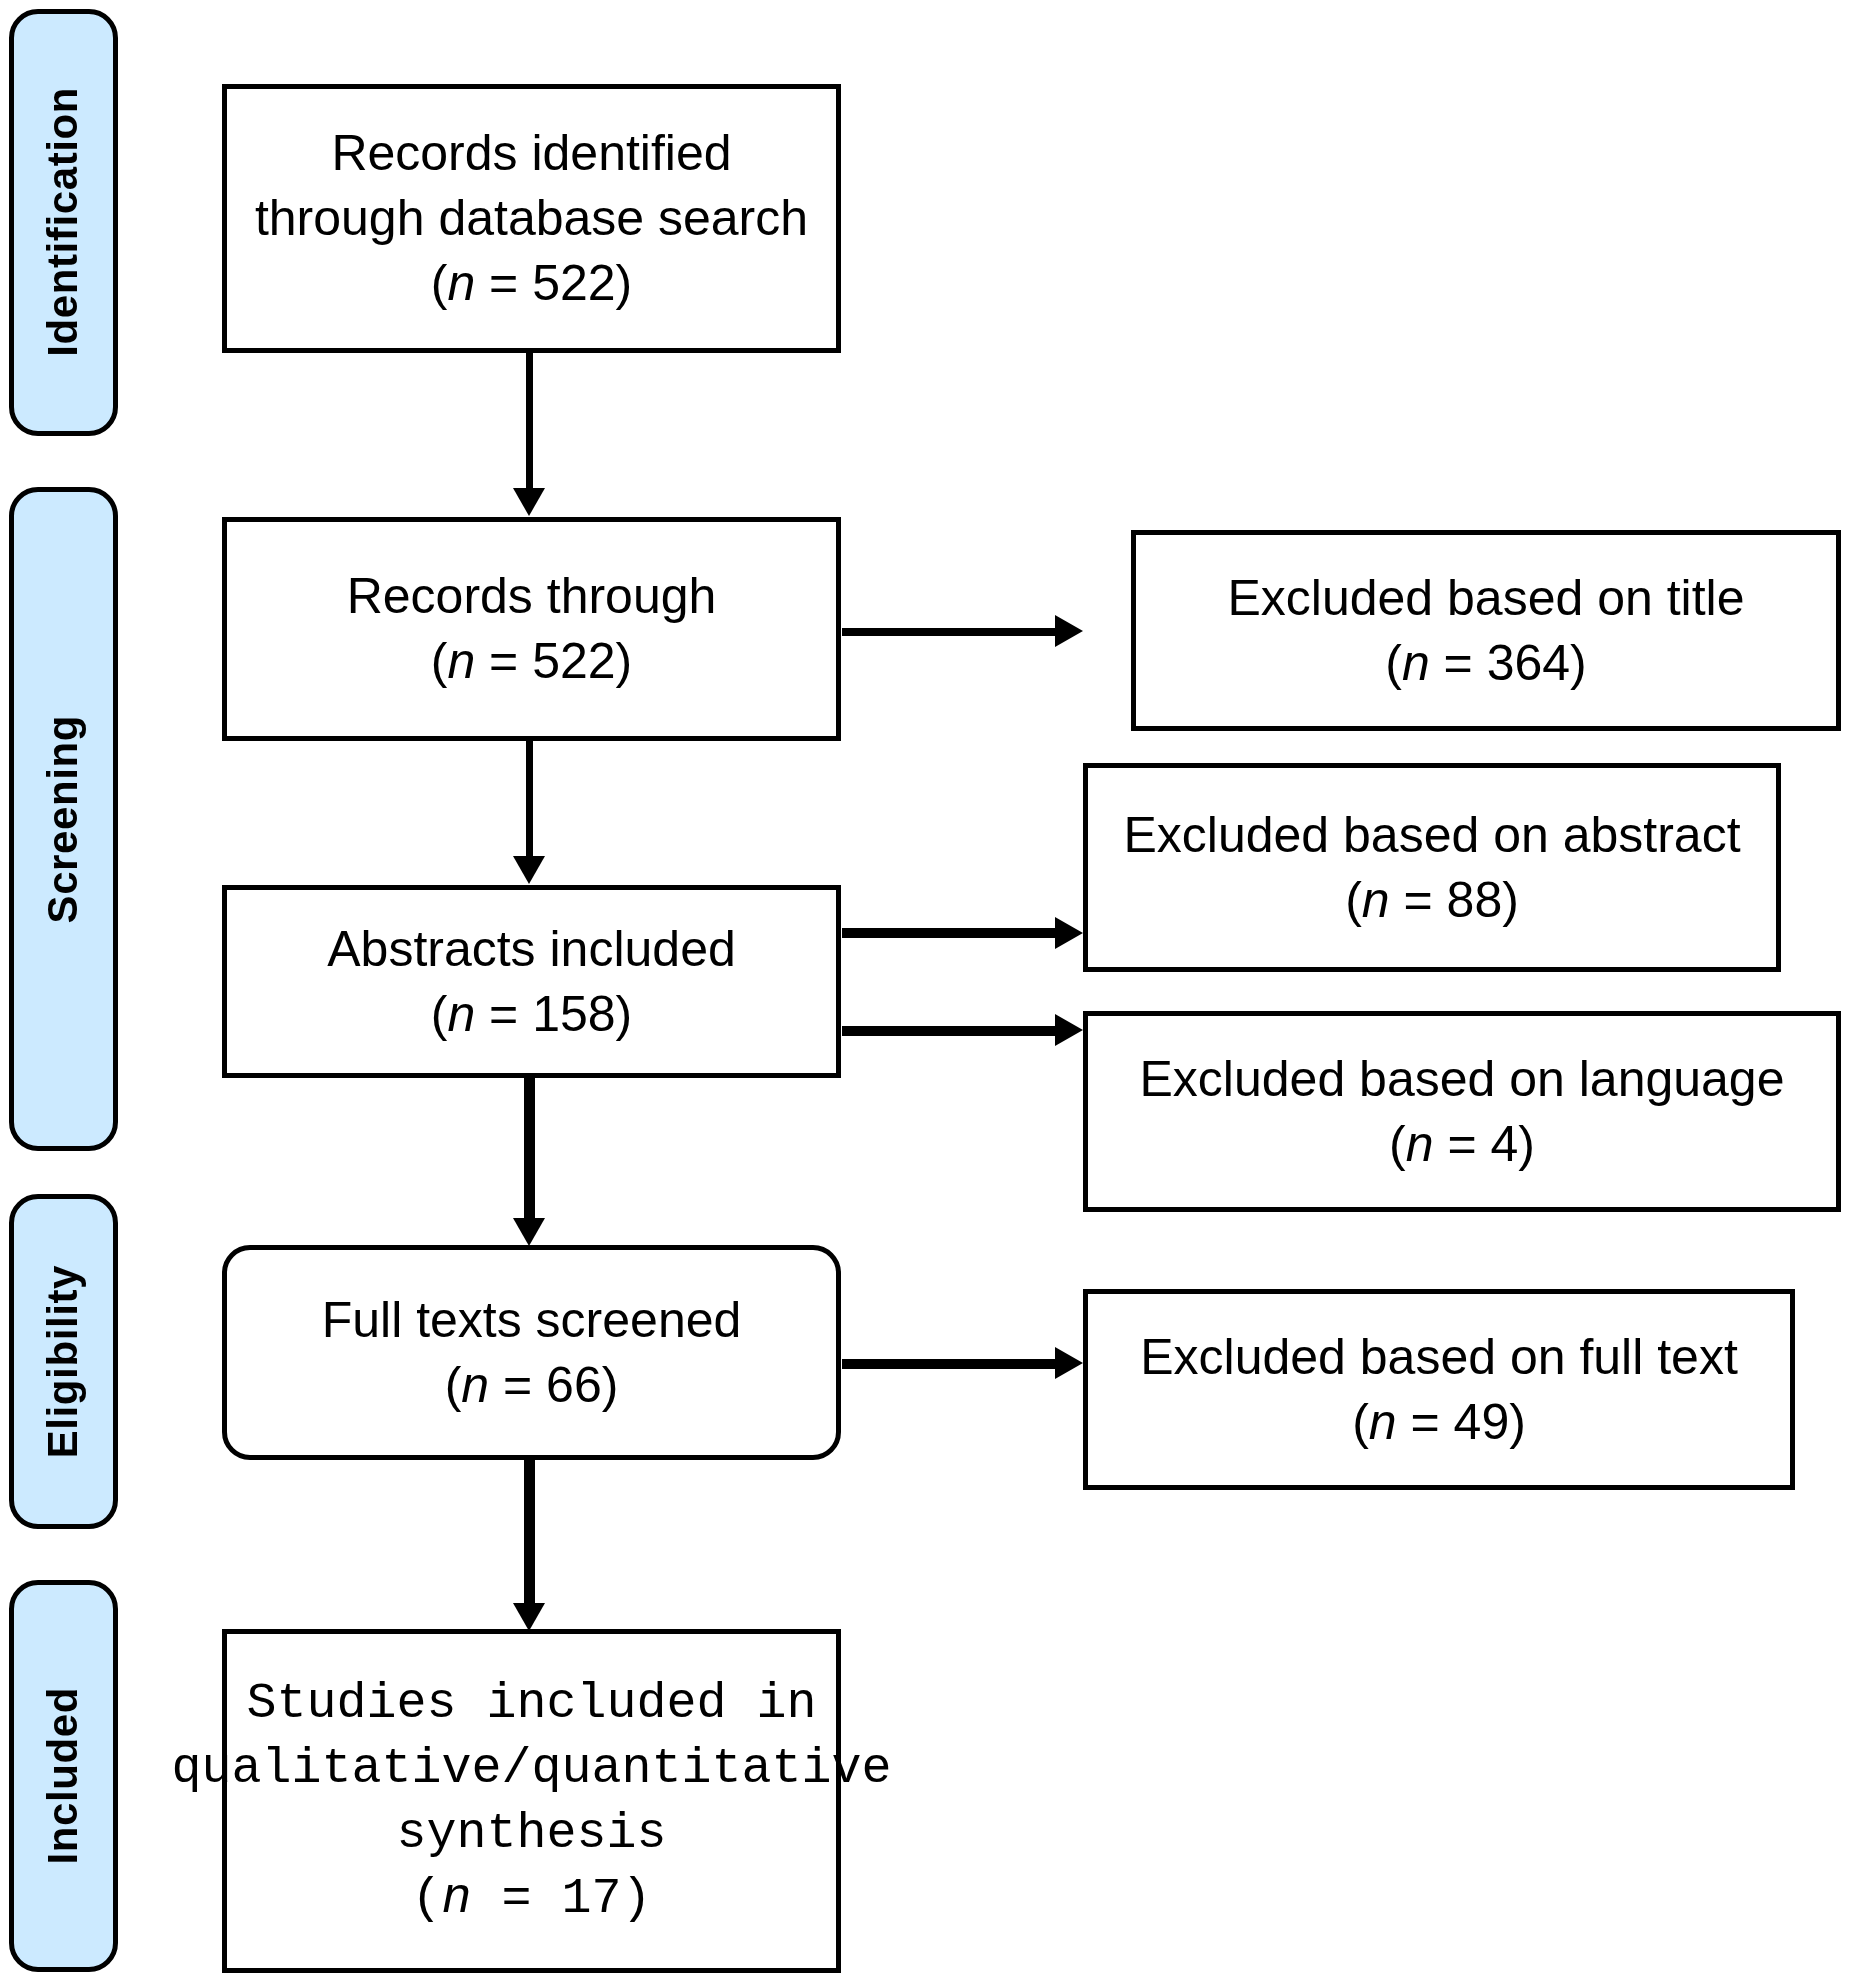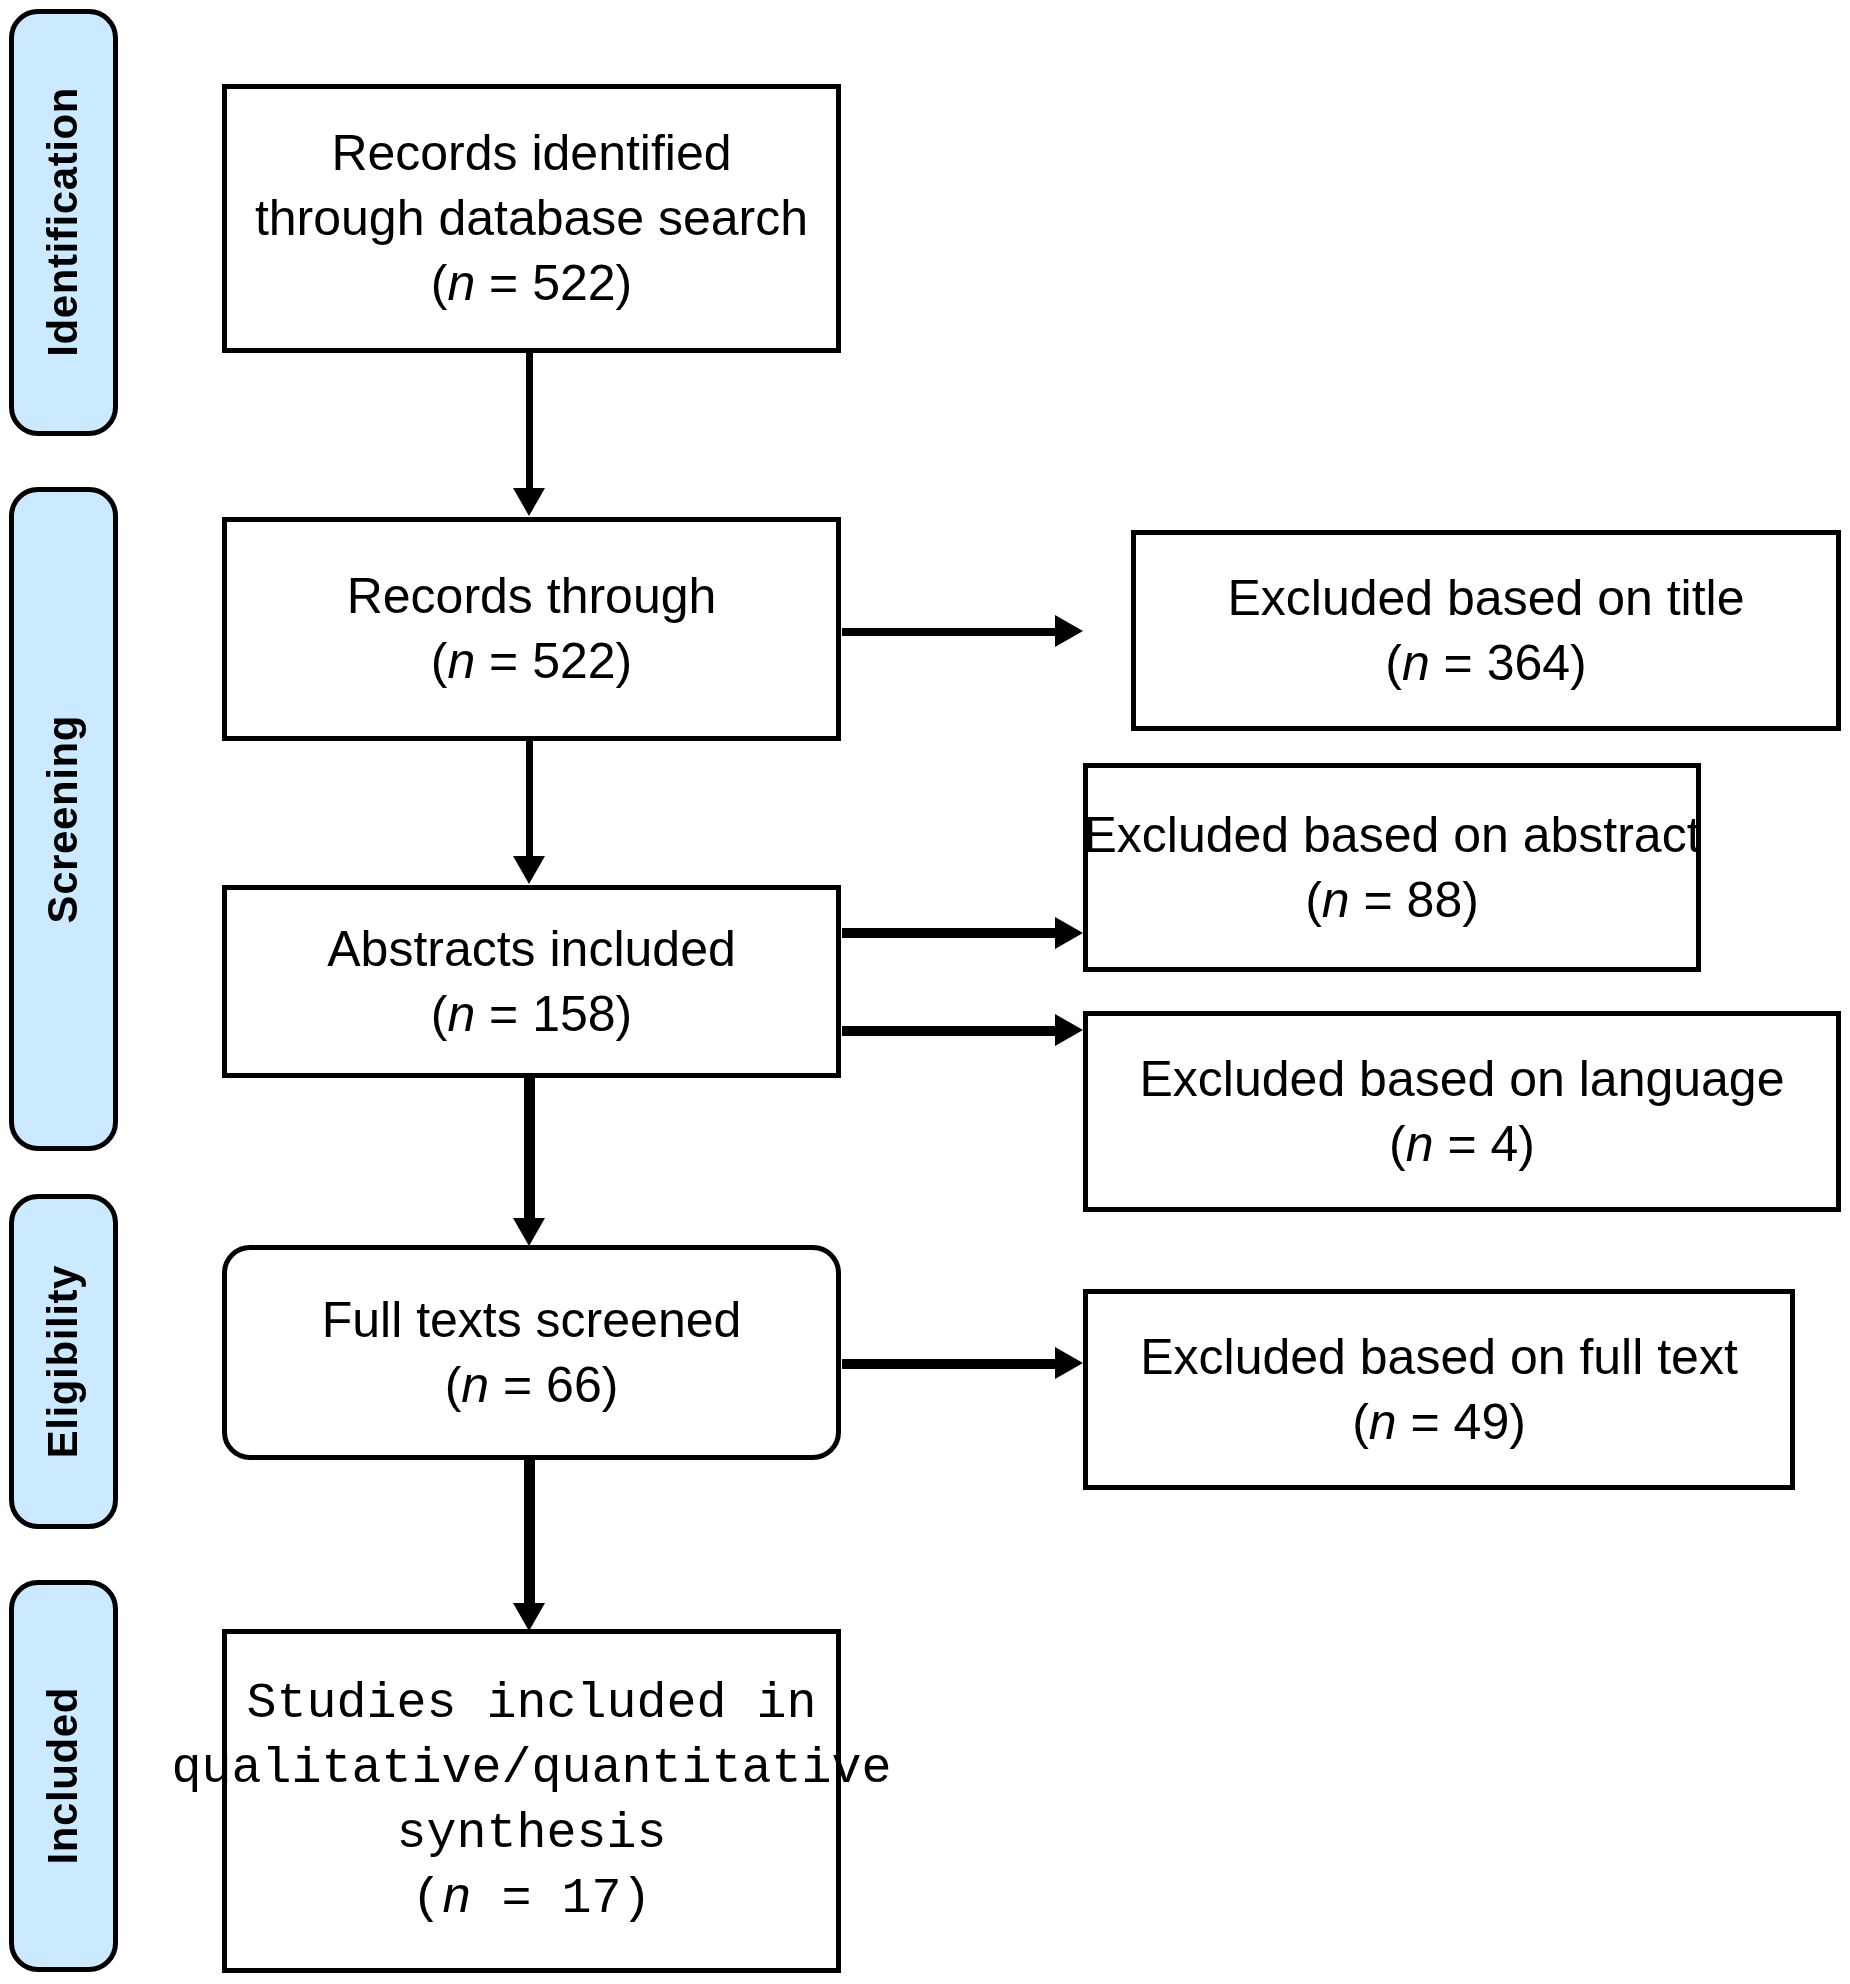--- a/index.html
+++ b/index.html
@@ -170,21 +170,21 @@
     </div>
   </div>
 
   <div class="flow-box" style="left:1083px; top:530px; width:710px; height:201px;margin-left:48px;">
     <div class="flow-line">Excluded based on title</div>
     <div class="flow-line">
       <span>(</span><span class="n-italic">n</span><span> = </span><span>364</span><span>)</span>
     </div>
   </div>
 
-  <div class="flow-box" style="left:1083px; top:763px; width:618px; height:209px;text-align:right;">
+  <div class="flow-box" style="left:1083px; top:763px; width:698px; height:209px;text-align:right;">
     <div class="flow-line">Excluded based on abstract</div>
     <div class="flow-line">
       <span>(</span><span class="n-italic">n</span><span> = </span><span>88</span><span>)</span>
     </div>
   </div>
 
   <div class="flow-box" style="left:1083px; top:987px; width:758px; height:201px;margin-top:24px;">
     <div class="flow-line">Excluded based on language</div>
     <div class="flow-line">
       <span>(</span><span class="n-italic">n</span><span> = </span><span>4</span><span>)</span>

